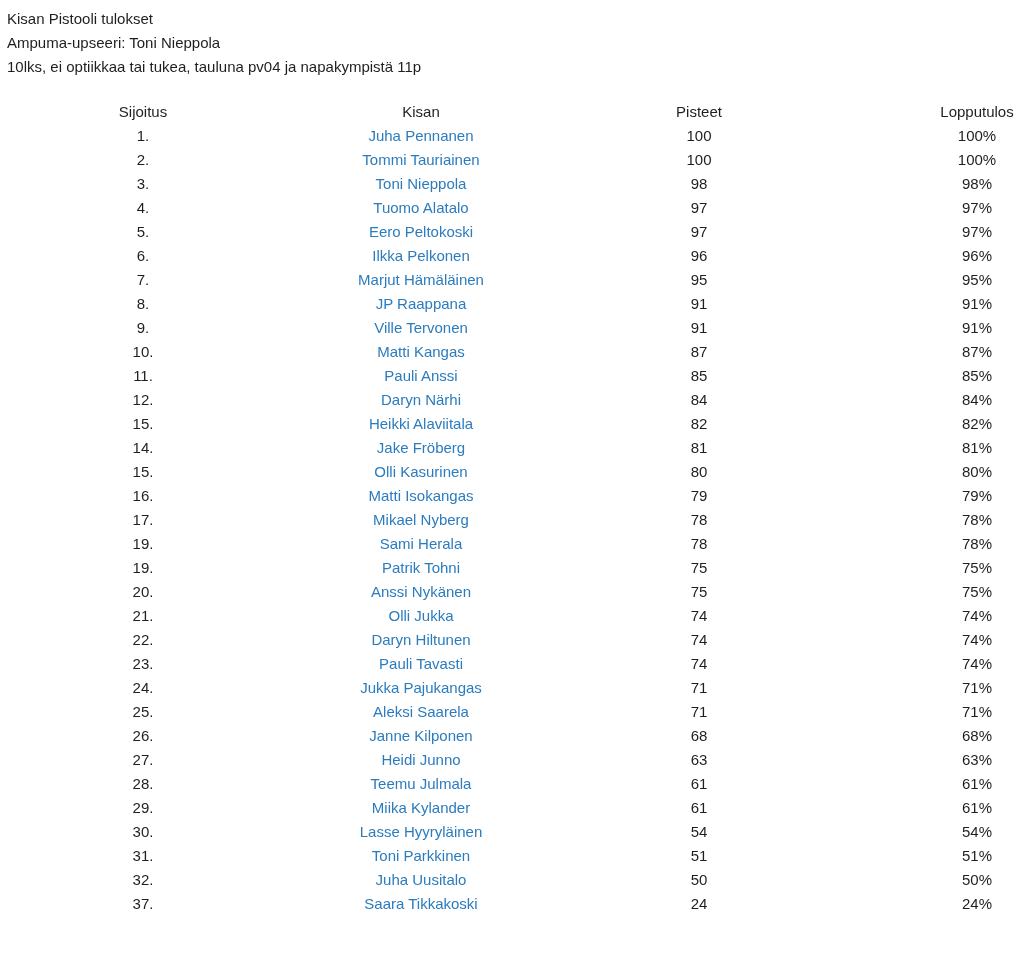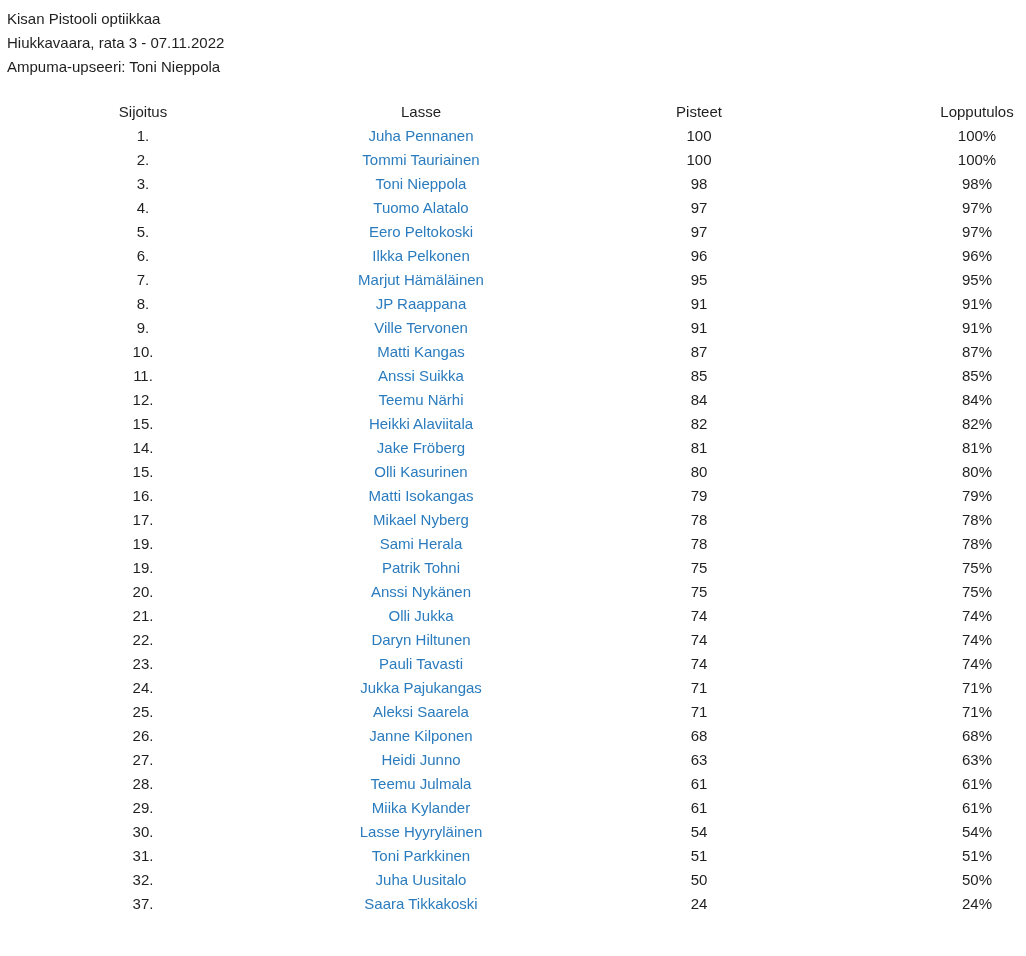--- a/index.html
+++ b/index.html
@@ -42,30 +42,30 @@
   a.name-link {
     color: var(--link, #2b7cbe);
     text-decoration: none;
     cursor: pointer;
   }
 </style>
 </head>
 <body>
 
 <div class="header-block">
-  <div class="header-line">Kisan Pistooli optiikkaa</div>
-  <div class="header-line">Hiukkavaara, rata 3 - 07.11.2022</div>
+  <div class="header-line">Kisan Pistooli tulokset</div>
   <div class="header-line">Ampuma-upseeri: Toni Nieppola</div>
+  <div class="header-line">10lks, ei optiikkaa tai tukea, tauluna pv04 ja napakympistä 11p</div>
 </div>
 
 <table class="results">
   <thead>
     <tr>
       <th>Sijoitus</th>
-      <th>Lasse</th>
+      <th>Kisan</th>
       <th>Pisteet</th>
       <th>Lopputulos</th>
     </tr>
   </thead>
   <tbody id="results-body">
       <tr>
         <td>1.</td>
         <td><a class="name-link" href="#">Juha Pennanen</a></td>
         <td>100</td>
         <td>100%</td>
@@ -119,27 +119,27 @@
         <td>91%</td>
       </tr>
       <tr>
         <td>10.</td>
         <td><a class="name-link" href="#">Matti Kangas</a></td>
         <td>87</td>
         <td>87%</td>
       </tr>
       <tr>
         <td>11.</td>
-        <td><a class="name-link" href="#">Anssi Suikka</a></td>
+        <td><a class="name-link" href="#">Pauli Anssi</a></td>
         <td>85</td>
         <td>85%</td>
       </tr>
       <tr>
         <td>12.</td>
-        <td><a class="name-link" href="#">Teemu Närhi</a></td>
+        <td><a class="name-link" href="#">Daryn Närhi</a></td>
         <td>84</td>
         <td>84%</td>
       </tr>
       <tr>
         <td>15.</td>
         <td><a class="name-link" href="#">Heikki Alaviitala</a></td>
         <td>82</td>
         <td>82%</td>
       </tr>
       <tr>

